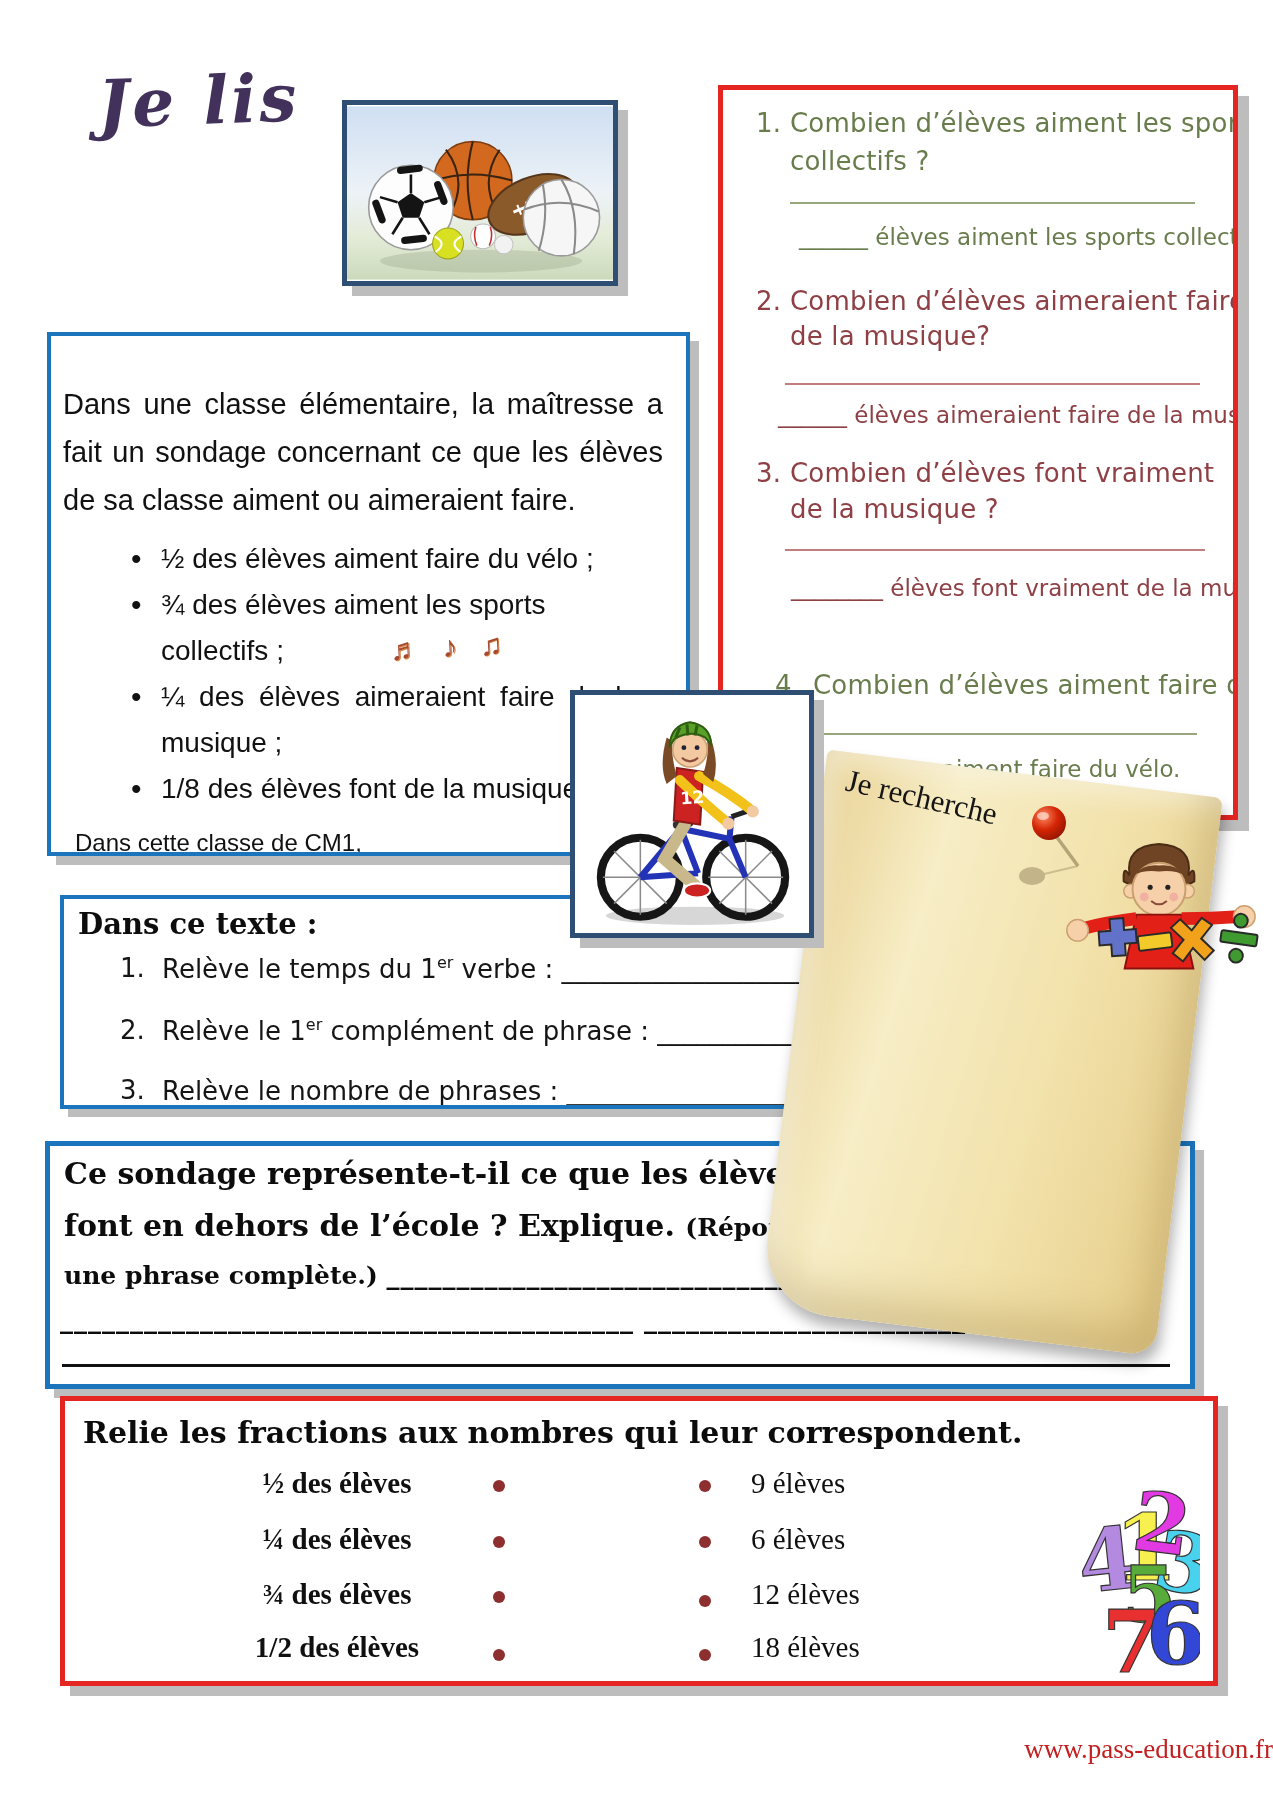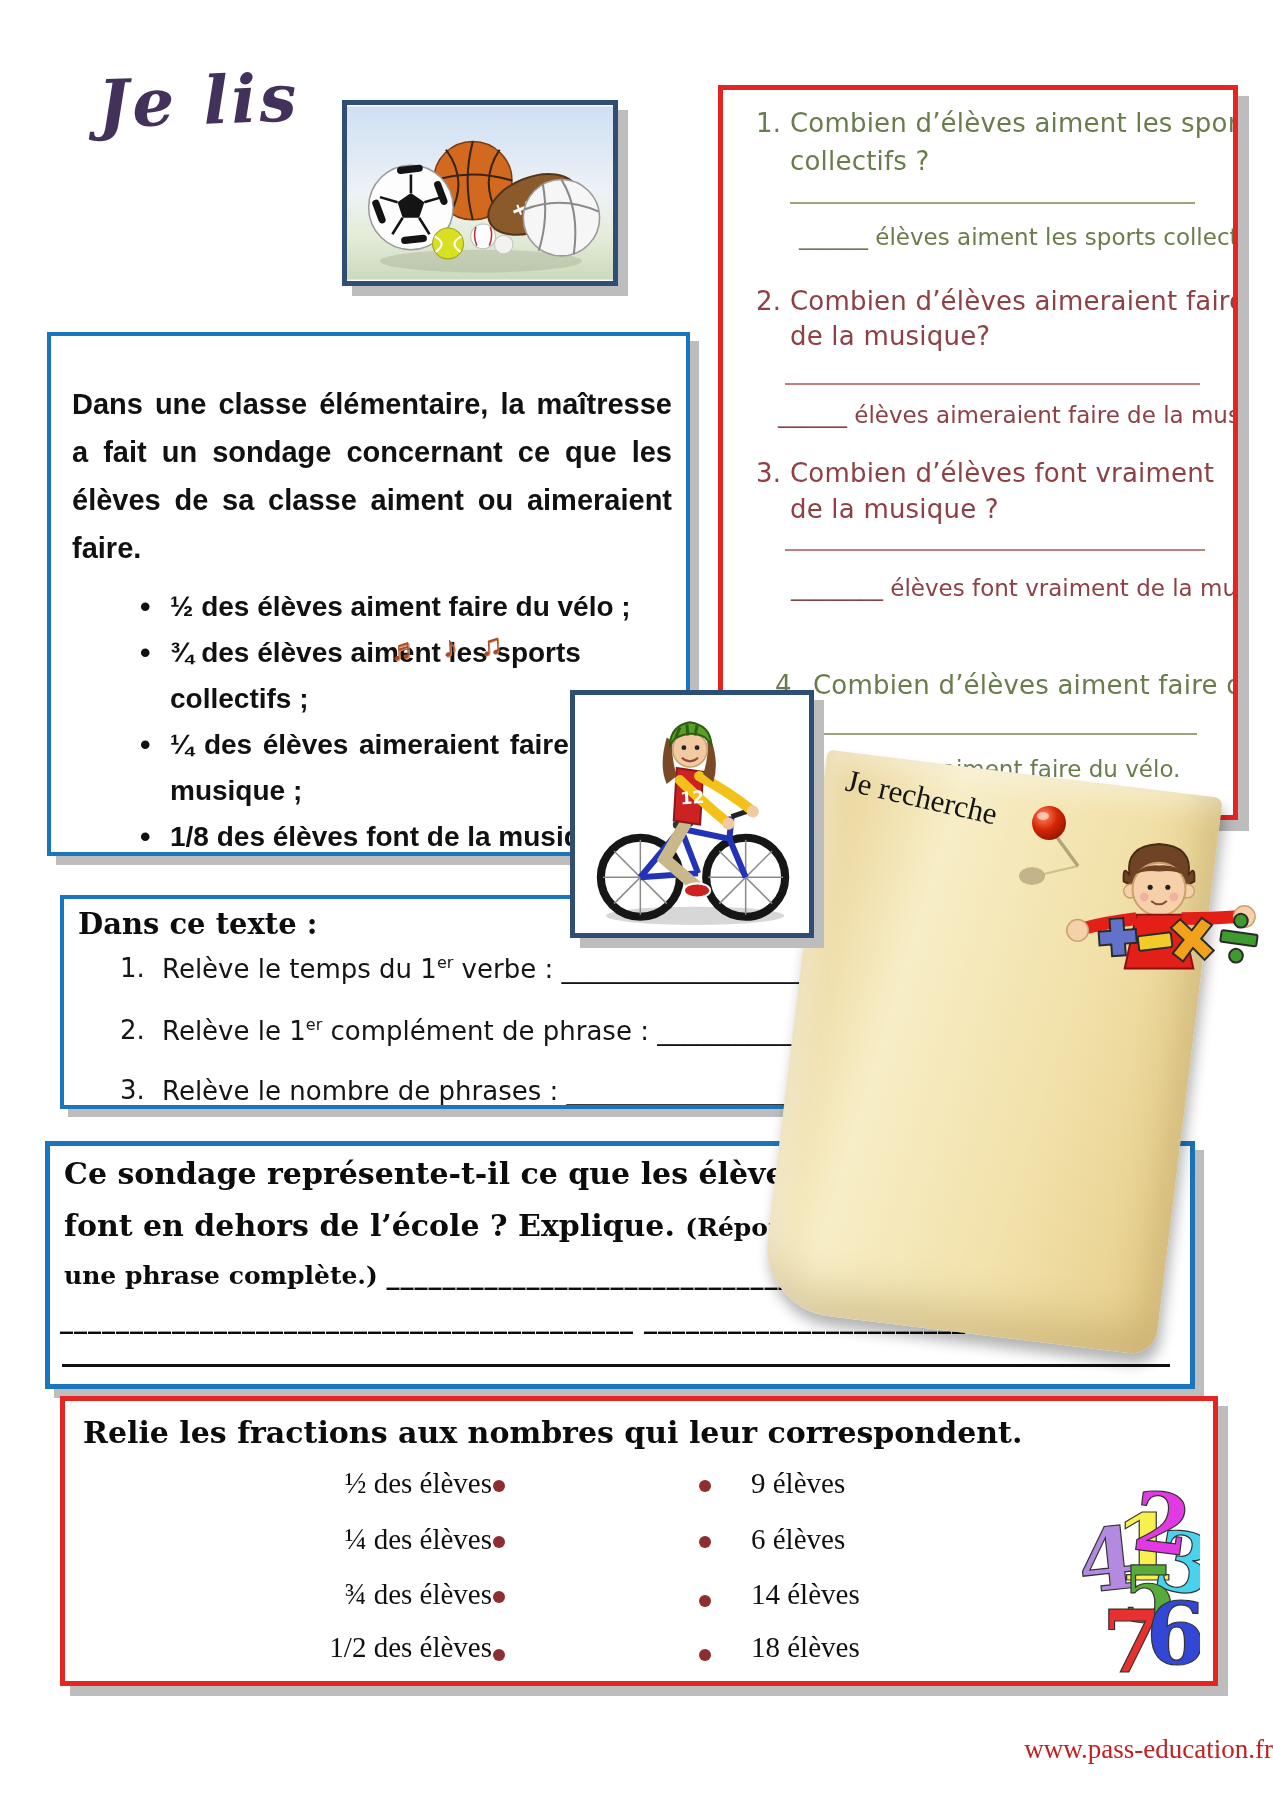--- a/index.html
+++ b/index.html
@@ -30,21 +30,21 @@
   .maroon{color:#8e4045;}
   .q-rule{position:absolute;height:0;border-top:2px solid;}
   .rule-green{border-color:#98a67e;}
   .rule-maroon{border-color:#c27d7d;}
   .q-ans{position:absolute;font-size:23px;white-space:nowrap;}
 
   
   #reading-box{position:absolute;left:47px;top:332px;width:643px;height:524px;
         box-sizing:border-box;border:4px solid #1b75bc;background:#fff;
         box-shadow:9px 9px 0 0 #bdbdbd;z-index:2;overflow:hidden;
-        padding:44px 18px 0 21px;color:#111;font-weight:bold;}
+        padding:44px 18px 0 12px;color:#111;}
   #reading-box .para{font-size:29px;line-height:48px;text-align:justify;width:600px;}
   #reading-box ul{list-style:none;margin:12px 0 0 54px;padding:0;width:520px;}
   #reading-box li{position:relative;padding-left:44px;font-size:28px;line-height:46px;}
   #reading-box li:before{content:"\2022";position:absolute;left:14px;font-size:30px;}
   #reading-box li.justify{text-align:justify;}
   .closing1{margin:12px 0 0 12px;font-size:24px;line-height:38px;}
 
   #music-notes{position:absolute;left:390px;top:630px;z-index:3;
         font-size:30px;color:#a64a2e;transform:rotate(-3deg);letter-spacing:7px;
         text-shadow:1px 1px 0 #d8854a;white-space:nowrap;}
@@ -87,21 +87,21 @@
         border-top:3px solid #101010;}
 
   
   #relie-box{position:absolute;left:60px;top:1396px;width:1158px;height:290px;
         box-sizing:border-box;border:5px solid #e52521;background:#fff;
         box-shadow:10px 10px 0 0 #bdbdbd;z-index:2;overflow:hidden;}
   #relie-heading{position:absolute;left:18px;top:14px;
         font-family:"DejaVu Serif",serif;font-weight:bold;font-size:30px;color:#0c0c0c;}
   .r-row{position:absolute;height:40px;width:100%;
         font-family:"Liberation Serif",serif;font-size:29px;color:#101010;}
-  .r-frac{position:absolute;left:147px;width:280px;text-align:right;}
+  .r-frac{position:absolute;left:132px;width:280px;text-align:center;font-weight:bold;}
   .r-dot{position:absolute;width:12px;height:12px;border-radius:50%;background:#8e2f2f;top:13px;}
   .r-dot.d1{left:428px;}
   .r-dot.d2{left:634px;}
   .r-num{position:absolute;left:686px;}
   #numbers-art{position:absolute;left:1078px;top:1460px;width:122px;height:218px;z-index:3;}
 
   
   #footer{position:absolute;left:0;top:1734px;width:100%;text-align:right;
         font-family:"Liberation Serif",serif;font-size:27px;color:#c22020;}
 </style>
@@ -327,21 +327,21 @@
     <div class="r-row" style="top:122px;">
       <span class="r-frac">¼ des élèves</span>
       <span class="r-dot d1"></span>
       <span class="r-dot d2"></span>
       <span class="r-num">6 élèves</span>
     </div>
     <div class="r-row" style="top:177px;">
       <span class="r-frac">¾ des élèves</span>
       <span class="r-dot d1"></span>
       <span class="r-dot d2" style="top:17px;"></span>
-      <span class="r-num">14 élèves</span>
+      <span class="r-num">12 élèves</span>
     </div>
     <div class="r-row" style="top:230px;">
       <span class="r-frac">1/2 des élèves</span>
       <span class="r-dot d1" style="top:18px;"></span>
       <span class="r-dot d2" style="top:18px;"></span>
       <span class="r-num">18 élèves</span>
     </div>
   </div>
 
   <svg id="numbers-art" viewBox="0 0 122 218">

